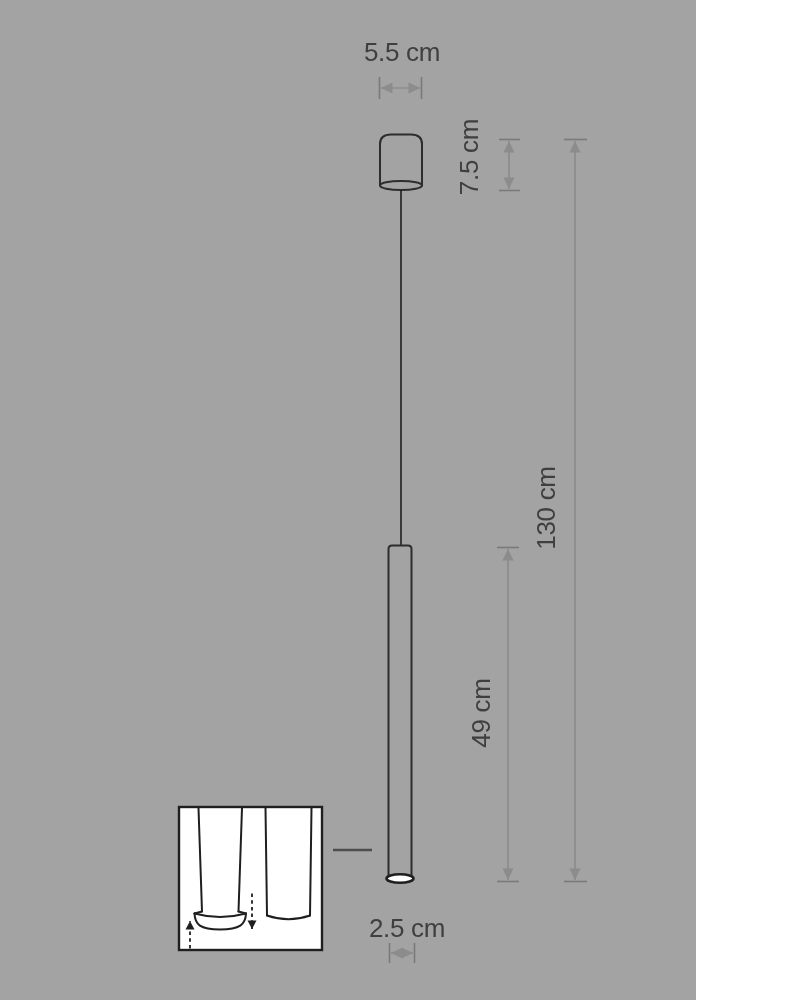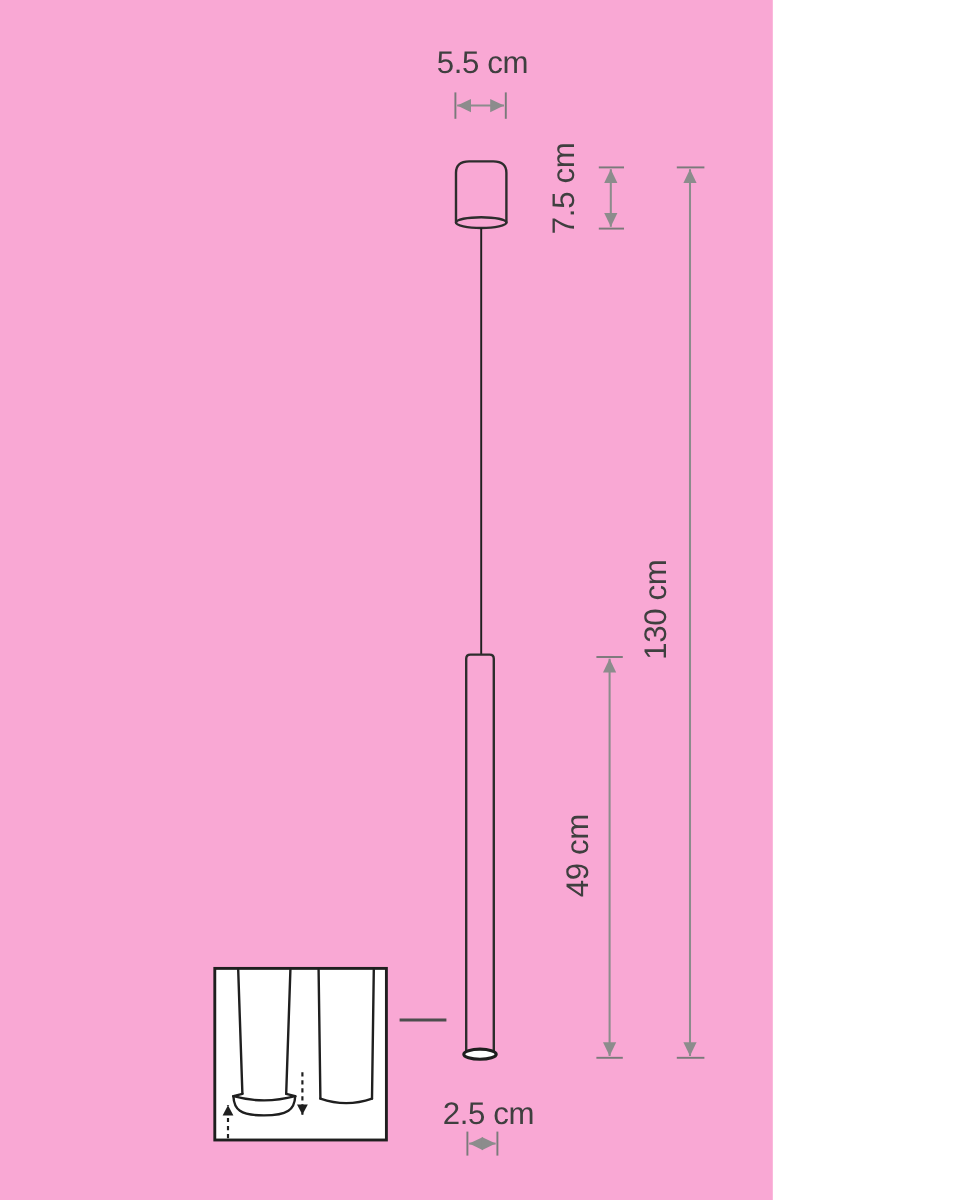--- a/index.html
+++ b/index.html
@@ -1,20 +1,20 @@
 <!DOCTYPE html>
 <html><head>
 <meta charset="utf-8">
 <style>
   html, body { margin: 0; padding: 0; background: #ffffff; }
   .page {
     position: relative;
-    width: 644px;
+    width: 696px;
     height: 1000px;
-    background: #f9a8d4;
+    background: #a3a3a3;
     overflow: hidden;
   }
   svg { display: block; }
   .dim-label {
     font-family: "Liberation Sans", "DejaVu Sans", sans-serif;
     font-size: 26px;
     letter-spacing: -0.3px;
     fill: #3f3f3f;
   }
   .outline { stroke: #2d2d2d; fill: none; stroke-width: 2; stroke-linecap: round; }

